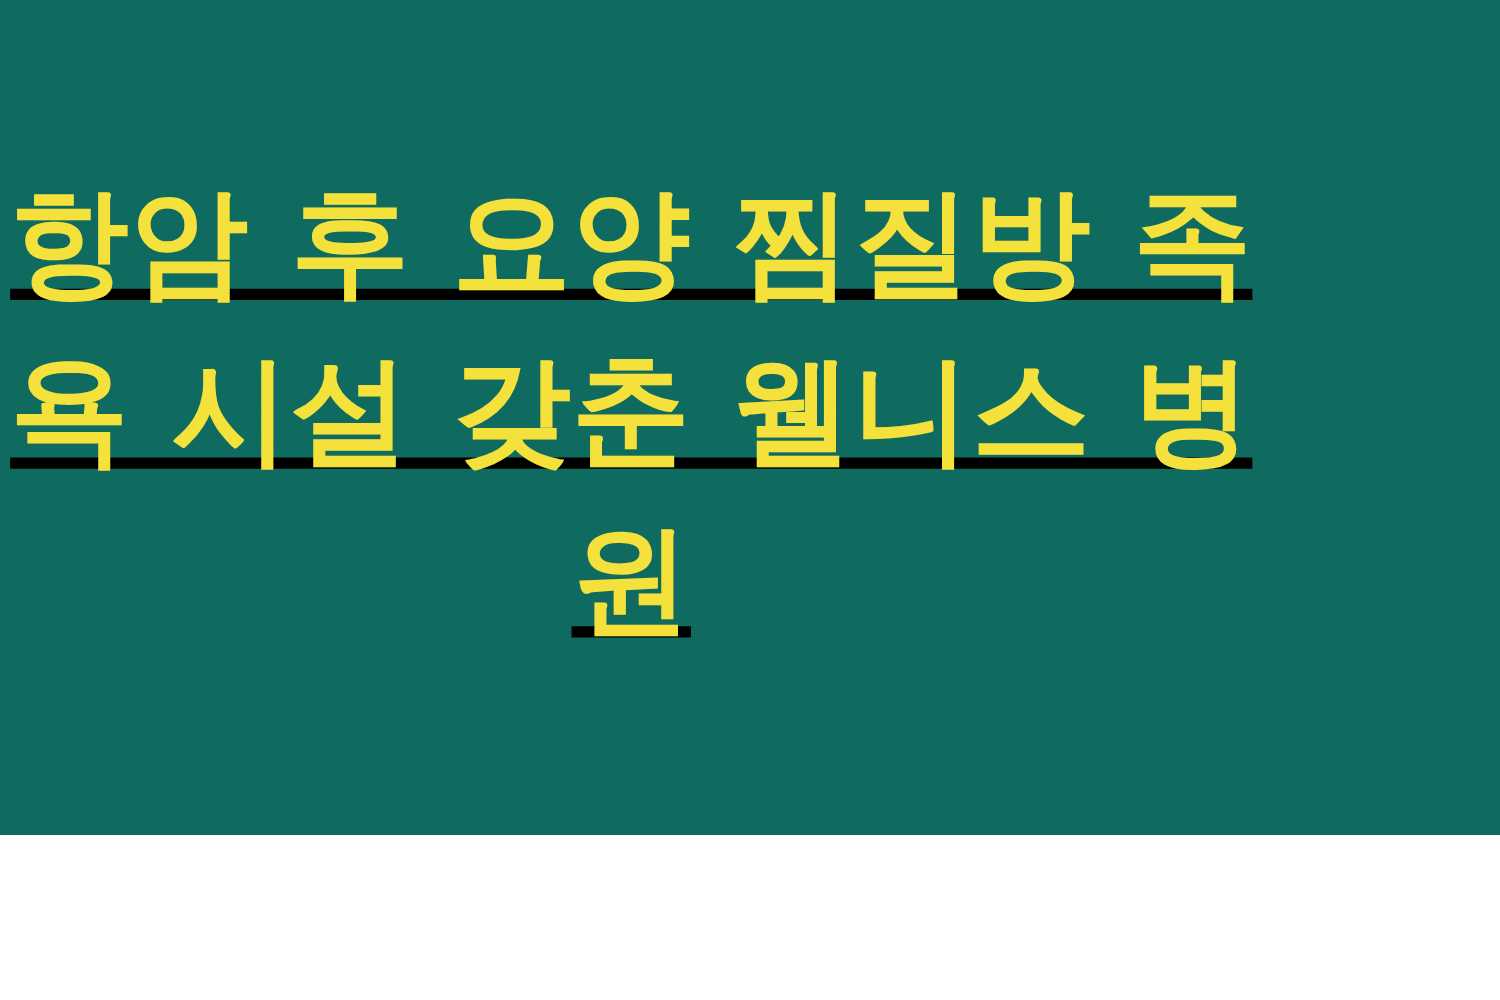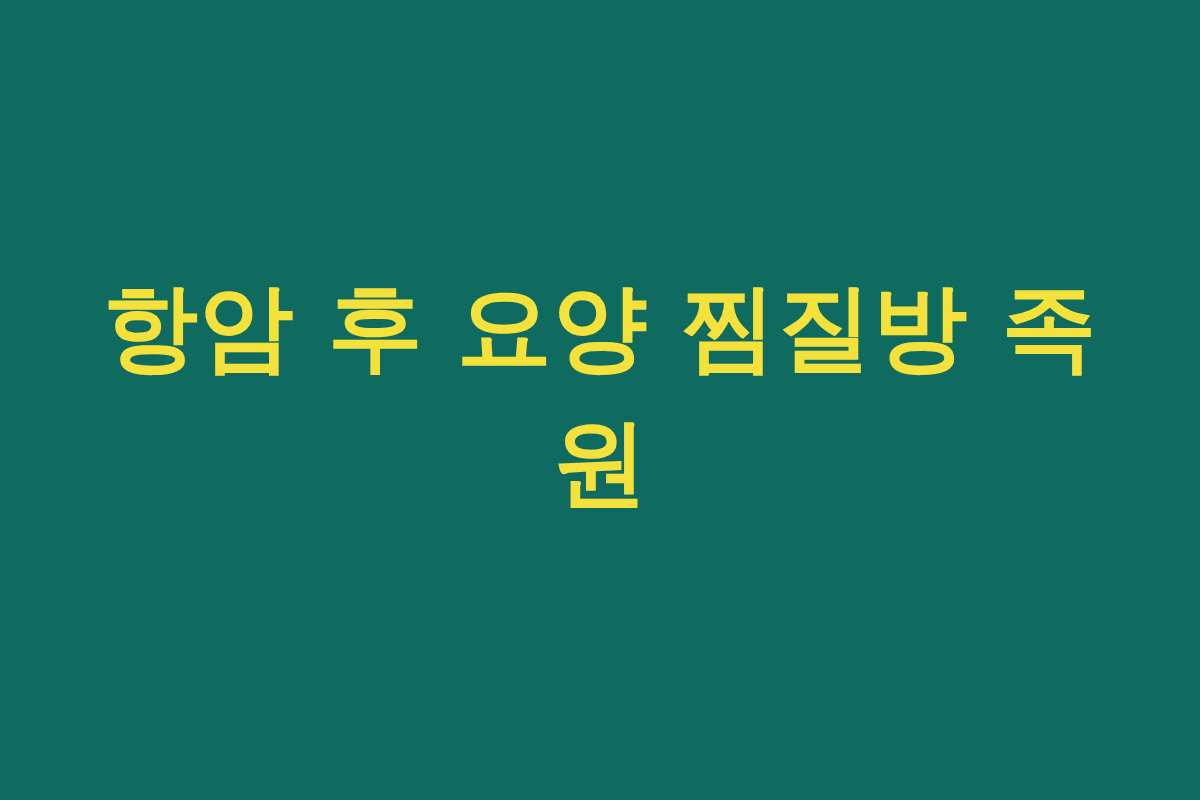--- a/index.html
+++ b/index.html
@@ -11,26 +11,27 @@
   body {
     width: 1200px;
     height: 800px;
     overflow: hidden;
     font-family: "DejaVu Sans", "Liberation Sans", sans-serif;
   }
 
   .banner {
     position: relative;
     width: 1200px;
-    height: 800px;
+    height: 668px;
     box-sizing: border-box;
     display: flex;
     align-items: center;
-    justify-content: center;
+    justify-content: flex-start;
     background-color: #0F6A5F;
+    text-decoration: underline;
   }
 
   .banner-inner {
     width: 1010px;
     display: flex;
     flex-direction: column;
     align-items: center;
     justify-content: center;
     
     transform: translateY(-5px);
@@ -61,17 +62,18 @@
 </style>
 </head>
 <body>
 
 <div class="banner" style="background-color: rgb(15, 106, 95);">
 
   <div class="banner-inner">
 
     <h1 class="headline" style="color: rgb(245, 225, 60);">
       <span class="line">항암 후 요양 찜질방 족</span>
+      <span class="line">욕 시설 갖춘 웰니스 병</span>
       <span class="line">원</span>
     </h1>
 
   </div>
 </div>
 
 </body></html>

